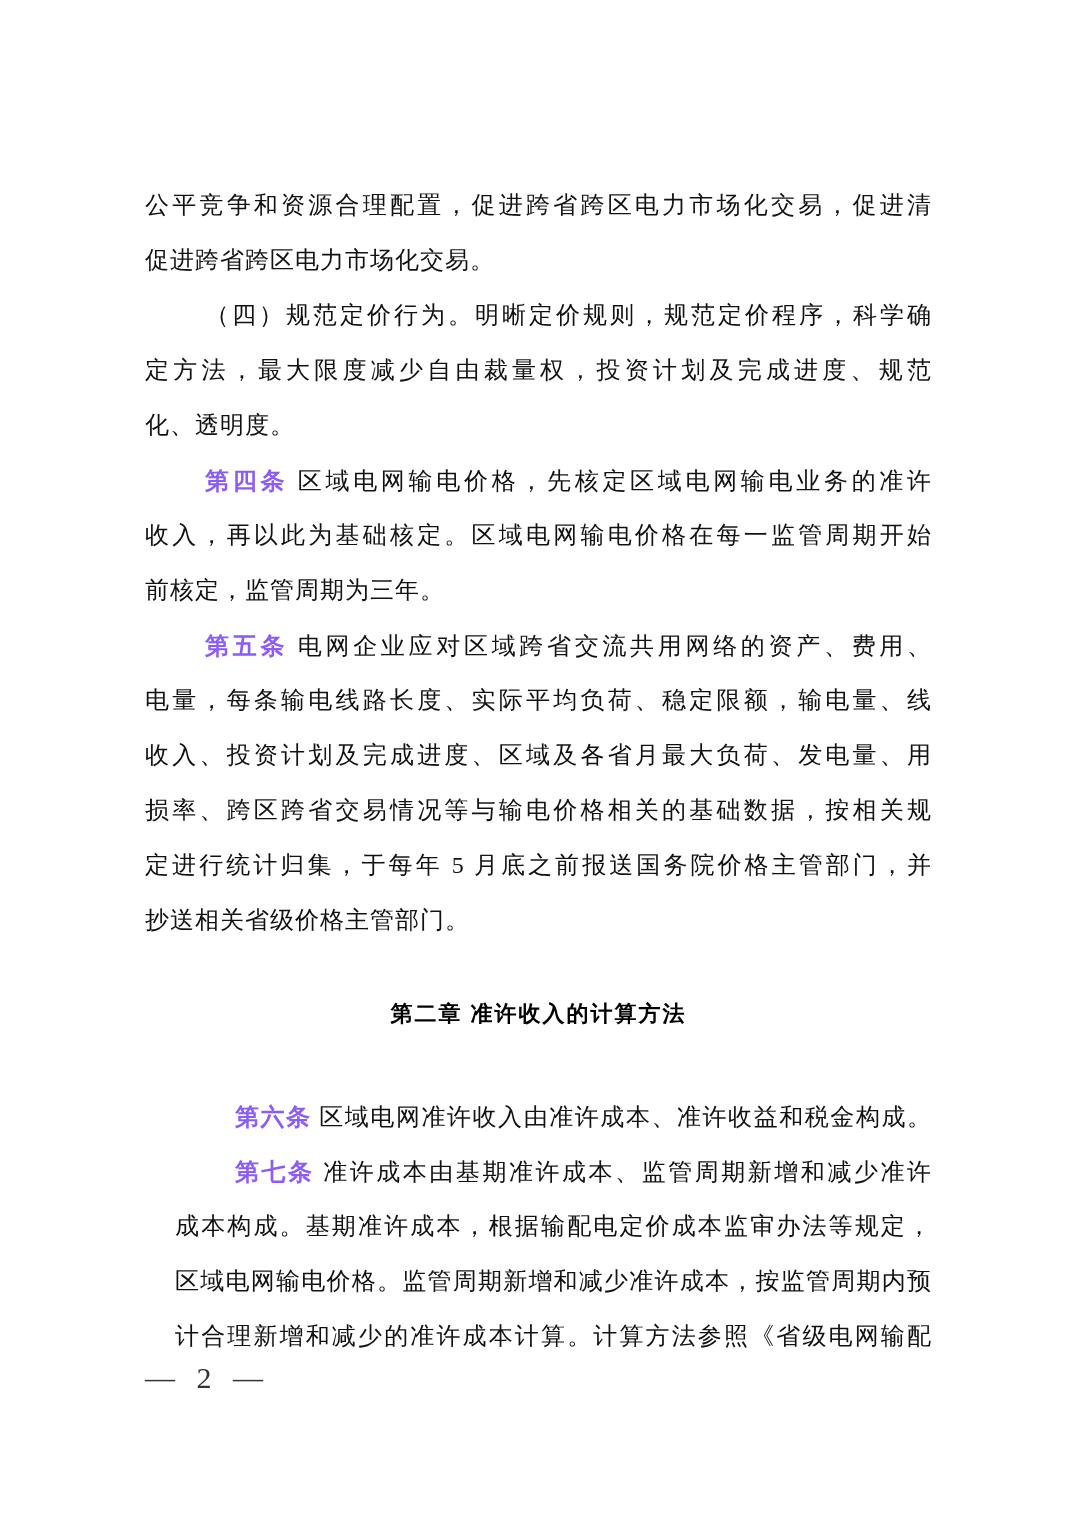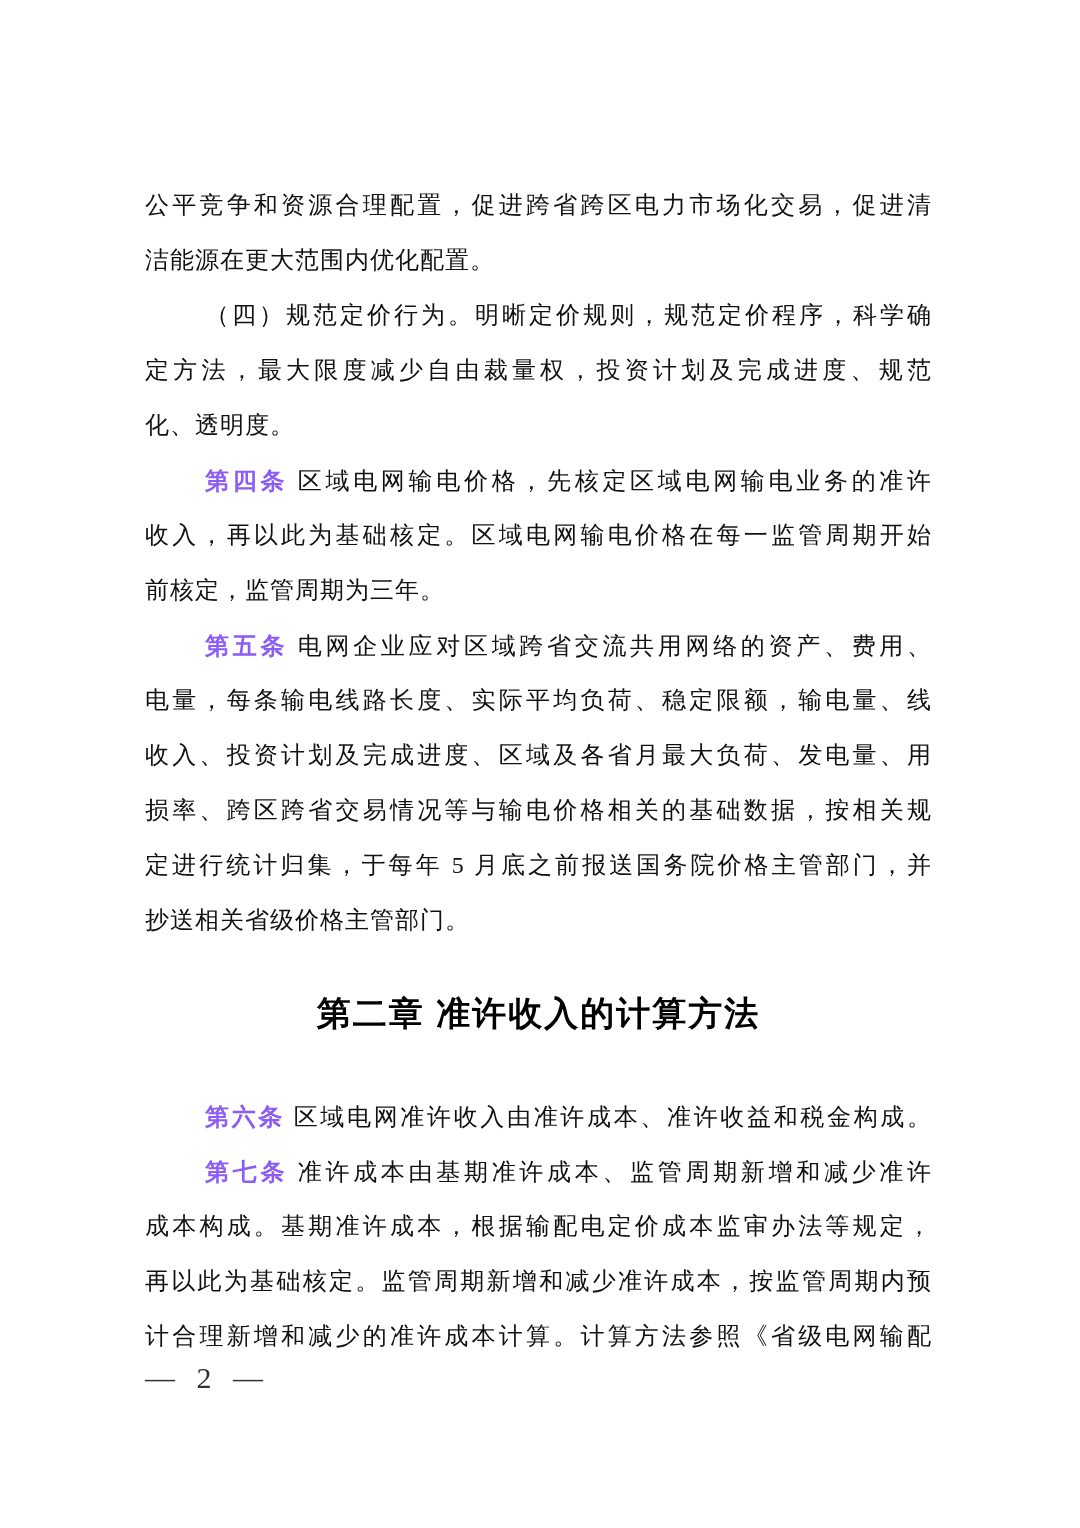--- a/index.html
+++ b/index.html
@@ -46,28 +46,29 @@
   .article-no {
     font-family: "Liberation Sans", "DejaVu Sans", sans-serif;
     font-weight: 700;
     color: #8b5cf6;
   }
   .chapter {
     margin: 38px 0 0 0;
     height: 55px;
     line-height: 55px;
     text-align: center;
-    font-size: 34px;
+    font-size: 22px;
     font-weight: 700;
     font-family: "Liberation Sans", "DejaVu Sans", sans-serif;
     color: #000000;
     letter-spacing: 2px;
   }
   .section-2 {
     margin-top: 48px;
+    margin-left: 30px;
   }
   .footer {
     position: absolute;
     left: 145px;
     top: 1358px;
     height: 40px;
     line-height: 40px;
     font-size: 30px;
     color: #333333;
     font-family: "Liberation Serif", "DejaVu Serif", serif;
@@ -84,42 +85,42 @@
 </style>
 </head>
 <body>
 
 <div class="page">
 
   <div class="doc-body">
 
     <div>
         <div class="line fill"><span>公平竞争和资源合理配置，促进跨省跨区电力市场化交易，促进清</span></div>
-        <div class="line"><span>洁能源在更大范围内优化配置。</span></div>
+        <div class="line"><span>促进跨省跨区电力市场化交易。</span></div>
         <div class="line fill indent"><span>（四）规范定价行为。明晰定价规则，规范定价程序，科学确</span></div>
         <div class="line fill"><span>定方法，最大限度减少自由裁量权，投资计划及完成进度、规范</span></div>
         <div class="line"><span>化、透明度。</span></div>
         <div class="line fill indent"><span class="article-no">第四条</span> <span>区域电网输电价格，先核定区域电网输电业务的准许</span></div>
         <div class="line fill"><span>收入，再以此为基础核定。区域电网输电价格在每一监管周期开始</span></div>
         <div class="line"><span>前核定，监管周期为三年。</span></div>
         <div class="line fill indent"><span class="article-no">第五条</span> <span>电网企业应对区域跨省交流共用网络的资产、费用、</span></div>
         <div class="line fill"><span>电量，每条输电线路长度、实际平均负荷、稳定限额，输电量、线</span></div>
         <div class="line fill"><span>收入、投资计划及完成进度、区域及各省月最大负荷、发电量、用</span></div>
         <div class="line fill"><span>损率、跨区跨省交易情况等与输电价格相关的基础数据，按相关规</span></div>
         <div class="line fill"><span>定进行统计归集，于每年 5 月底之前报送国务院价格主管部门，并</span></div>
         <div class="line"><span>抄送相关省级价格主管部门。</span></div>
       </div>
 
     <h2 class="chapter">第二章 准许收入的计算方法</h2>
 
     <div class="section-2">
         <div class="line fill indent"><span class="article-no">第六条</span> <span>区域电网准许收入由准许成本、准许收益和税金构成。</span></div>
         <div class="line fill indent"><span class="article-no">第七条</span> <span>准许成本由基期准许成本、监管周期新增和减少准许</span></div>
         <div class="line fill"><span>成本构成。基期准许成本，根据输配电定价成本监审办法等规定，</span></div>
-        <div class="line fill"><span>再以此为基础核定。监管周期新增和减少准许成本，按监管周期内预</span></div>
+        <div class="line fill"><span>区域电网输电价格。监管周期新增和减少准许成本，按监管周期内预</span></div>
         <div class="line fill"><span>计合理新增和减少的准许成本计算。计算方法参照《省级电网输配</span></div>
       </div>
 
   </div>
 
   <div class="footer">
     <span class="dash">—</span>
     <span>2</span>
     <span class="dash right">—</span>
   </div>

